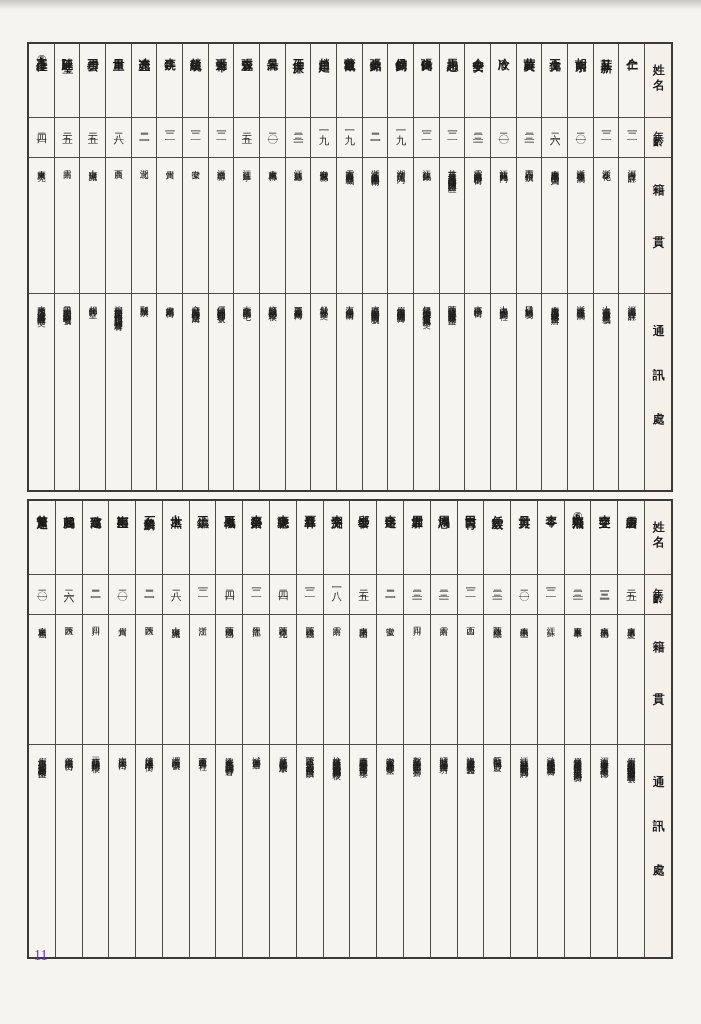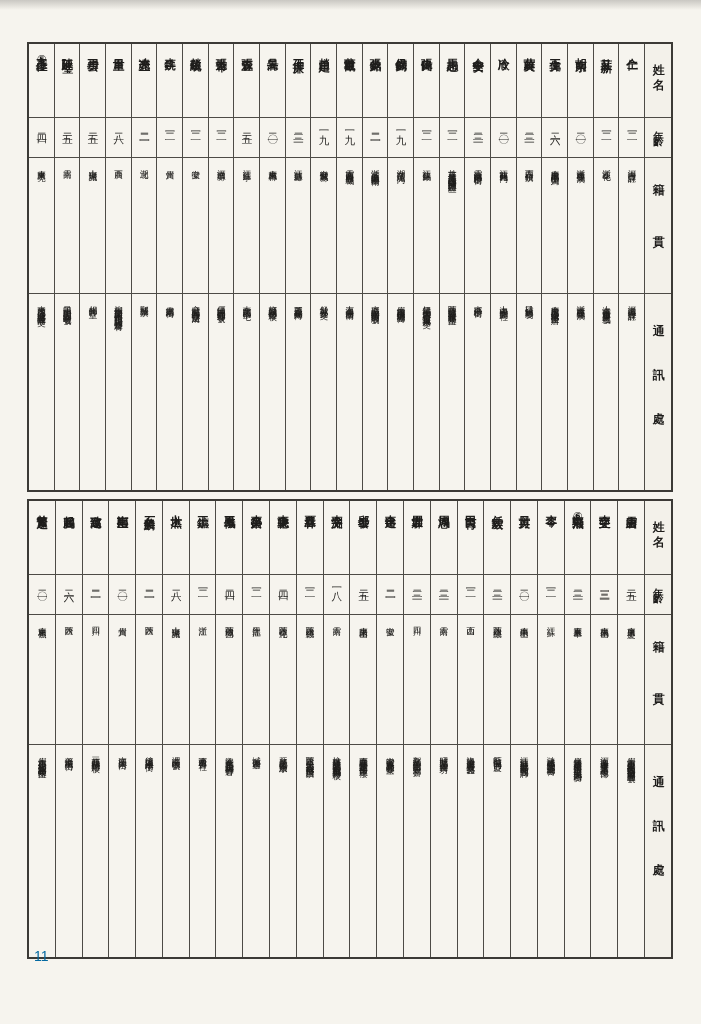--- a/index.html
+++ b/index.html
@@ -39,21 +39,21 @@
   .r-addr .vtext { font-size:8.5px; padding-top:5px; }
 
   
   .hcol .vtext { font-weight:bold; font-size:12px; }
   .hcol .r-name .vtext { letter-spacing:14px; padding-top:10px; }
   .hcol .r-age .vtext { font-size:10.5px; letter-spacing:5px; padding-top:5px; }
   .hcol .r-origin .vtext { letter-spacing:52px; padding-top:16px; }
   .hcol .r-addr .vtext { letter-spacing:44px; padding-top:20px; }
 
   .page-number { position:absolute; left:34px; top:948px;
-    font-family:Liberation Sans, sans-serif; font-size:14px; color:#0369a1; }
+    font-family:Liberation Serif, serif; font-size:14px; color:#6d28d9; }
 </style>
 </head>
 <body>
 
 <div class="page">
   <div class="scan-edge-top"></div>
   <div class="tables">
     <div class="dtable t0" id="table-0">
         <div class="col">
           <div class="cell r-name">

